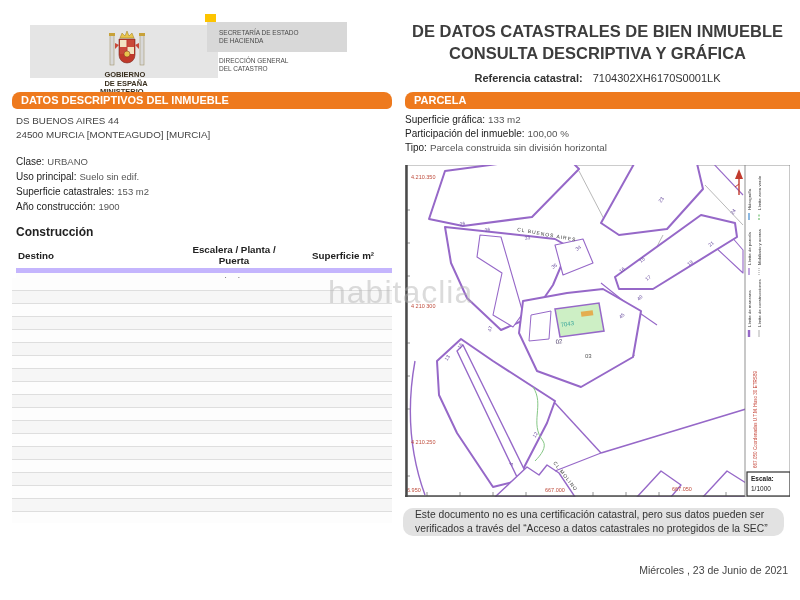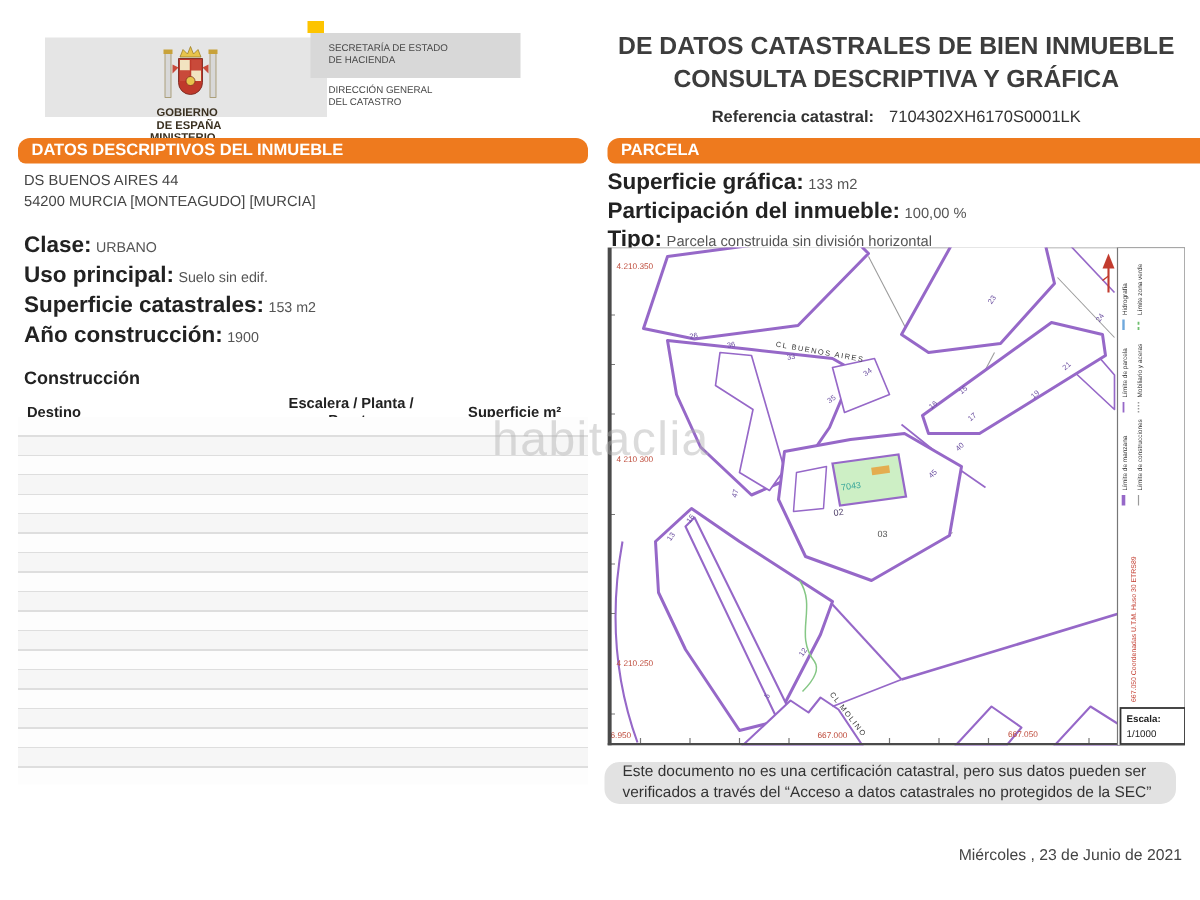--- a/index.html
+++ b/index.html
@@ -21,28 +21,28 @@
   .refline{margin-top:7px;font-size:11px;color:#333;}
   .refline b{margin-right:10px;}
 
   
   .secbar{height:17px;background:#EE7A1E;border-radius:8px 8px 5px 5px;color:#fff;font-weight:bold;font-size:11px;line-height:17px;padding-left:9px;box-sizing:border-box;}
   .bar-left{left:12px;top:92px;width:380px;}
   .bar-right{left:405px;top:92px;width:441px;}
 
   
   .leftcol{left:16px;top:114px;width:376px;}
-  .lbl{font-weight:bold;color:#222;font-size:15px;}
+  .lbl{font-weight:normal;color:#222;font-size:10px;}
   .val{color:#555;font-size:9.5px;}
   .loc-title{font-size:11px;font-weight:bold;margin-bottom:5px;}
   .addr{font-size:9.8px;color:#444;line-height:1.45;}
   .fieldrow{margin-top:3px;font-size:10.5px;}
   .constr-title{font-size:12px;font-weight:bold;color:#222;margin:13px 0 3px 0;}
   table.constr{width:376px;border-collapse:collapse;font-size:9.5px;}
-  table.constr th{font-size:9.8px;text-align:left;border-bottom:2px solid #c4b5fd;padding:2px 2px;color:#222;}
+  table.constr th{font-size:9.8px;text-align:left;border-bottom:5px solid #c4b5fd;padding:2px 2px;color:#222;}
   table.constr td{color:#555;border-bottom:1px solid #e3e3e3;padding:1.5px 2px;background:#fdfdfd;}
   table.constr th.c,table.constr td.c{text-align:center;}
   .empty-rows{left:12px;top:278px;width:380px;height:245px;
     background:repeating-linear-gradient(180deg,#fdfdfd 0 12px,#dedede 12px 13px,#f6f6f6 13px 25px,#dedede 25px 26px);}
 
   
   .rightcol{left:405px;top:113px;width:385px;}
   .rfield{font-size:10.8px;margin-bottom:2px;}
   .rfield .val{font-size:9.8px;}
 
@@ -104,21 +104,21 @@
   <div class="refline">
     <b>Referencia catastral:</b><span>7104302XH6170S0001LK</span>
   </div>
 </div>
 
 <div class="abs secbar bar-left">DATOS DESCRIPTIVOS DEL INMUEBLE</div>
 <div class="abs secbar bar-right">PARCELA</div>
 
 <div class="abs leftcol">
   <div class="addr">DS BUENOS AIRES 44</div>
-  <div class="addr">54200 MURCIA [MONTEAGUDO] [MURCIA]</div>
+  <div class="addr">24500 MURCIA [MONTEAGUDO] [MURCIA]</div>
   <div style="height:10px;"></div>
   <div class="fieldrow"><span class="lbl">Clase:</span> <span class="val">URBANO</span></div>
   <div class="fieldrow"><span class="lbl">Uso principal:</span> <span class="val">Suelo sin edif.</span></div>
   <div class="fieldrow"><span class="lbl">Superficie catastrales:</span> <span class="val">153 m2</span></div>
   <div class="fieldrow"><span class="lbl">Año construcción:</span> <span class="val">1900</span></div>
 
   <div class="constr-title">Construcción</div>
   <table class="constr">
     <tbody>
         <tr>

